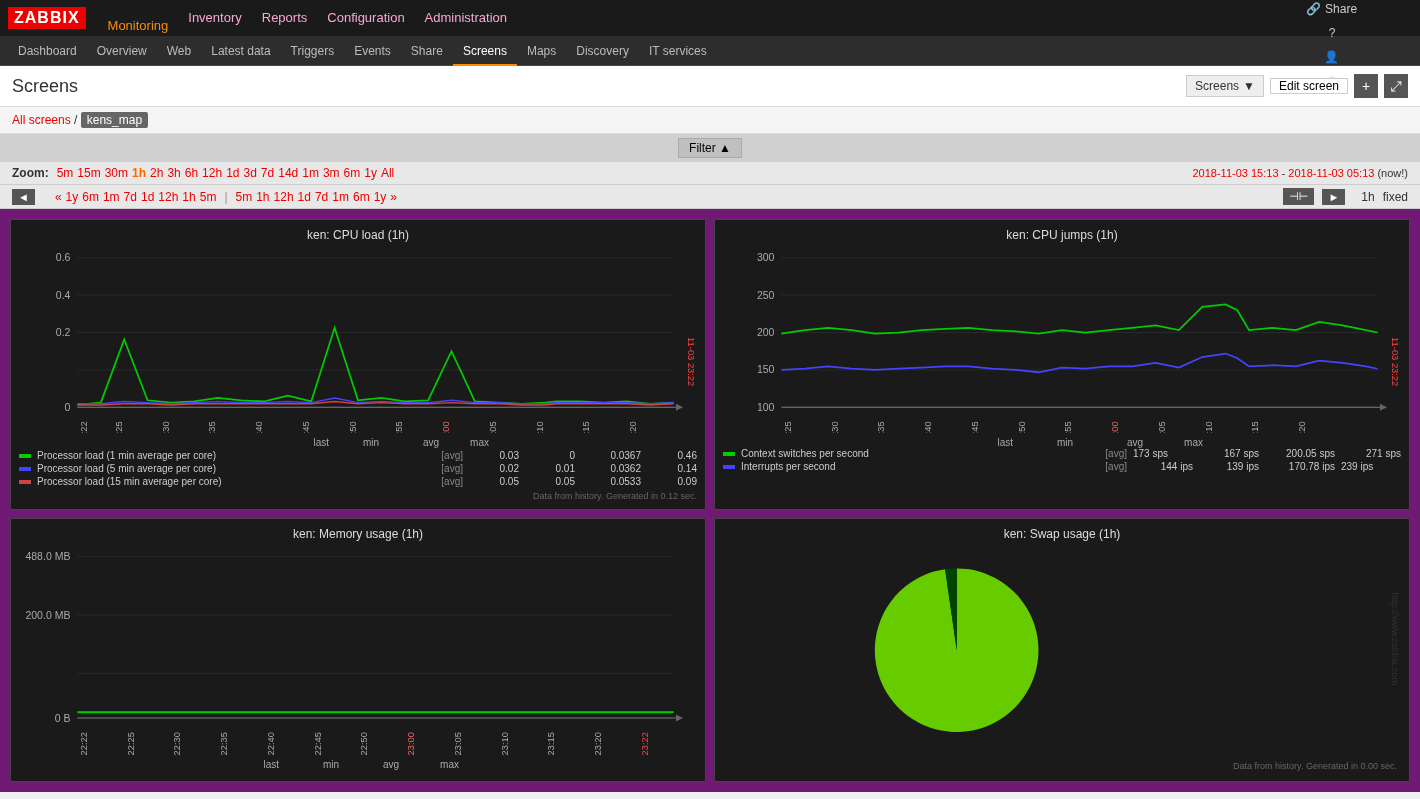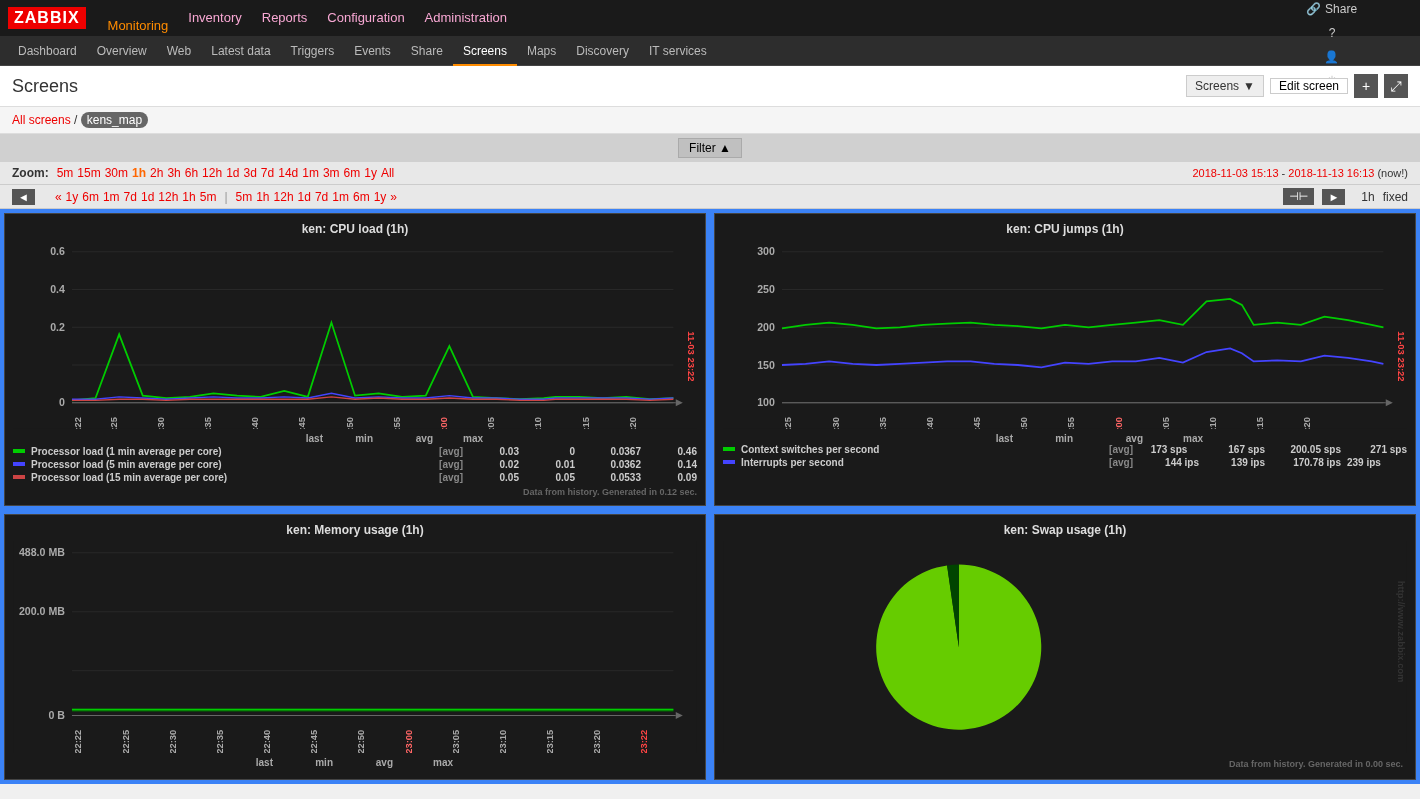--- a/index.html
+++ b/index.html
@@ -114,21 +114,21 @@
       background: #f5f5f5;
       padding: 6px 12px;
       font-size: 12px;
       border-bottom: 1px solid #ddd;
     }
     #breadcrumb a { color: #e00; text-decoration: none; }
     #breadcrumb .current {
       background: #666;
       color: #fff;
       padding: 1px 6px;
-      border-radius: 8px;
+      border-radius: 2px;
     }
 
     
     #filter-bar {
       background: #d0d0d0;
       padding: 4px 12px;
       display: flex;
       align-items: center;
       justify-content: center;
     }
@@ -171,23 +171,22 @@
       color: #fff;
       border: none;
       padding: 2px 6px;
       cursor: pointer;
       font-size: 11px;
     }
     .separator { color: #999; margin: 0 4px; }
 
     
     #content {
-      background: #3b82f6;
-      padding: 4px;
-      font-weight: bold;
+      background: #701a75;
+      padding: 10px;
     }
     .charts-grid {
       display: grid;
       grid-template-columns: 1fr 1fr;
       gap: 8px;
     }
     .chart-panel {
       background: #1a1a1a;
       border: 1px solid #444;
       padding: 8px;
@@ -305,21 +304,21 @@
   <a>7d</a>
   <a>14d</a>
   <a>1m</a>
   <a>3m</a>
   <a>6m</a>
   <a>1y</a>
   <a>All</a>
   <span class="time-range">
     <a>2018-11-03 15:13</a>
     <span> - </span>
-    <a>2018-11-13 16:13</a>
+    <a>2018-11-03 05:13</a>
     <span> </span>
     <span>(now!)</span>
   </span>
 </div>
 
 <div id="nav-bar">
   <button class="nav-arrow">◄</button>
   <span style="margin:0 6px"></span>
   <a>«</a>
   <a style="color:#e00">1y</a>
@@ -481,21 +480,21 @@
         <div style="display:flex;gap:0;padding-left:0;margin-left:230px">
           <span style="width:60px;text-align:right;color:#aaa;font-size:10px">last</span>
           <span style="width:60px;text-align:right;color:#aaa;font-size:10px">min</span>
           <span style="width:70px;text-align:right;color:#aaa;font-size:10px">avg</span>
           <span style="width:60px;text-align:right;color:#aaa;font-size:10px">max</span>
         </div>
         <div class="legend-row">
           <span class="legend-color" style="background:#00cc00"></span>
           <span class="legend-text">Context switches per second</span>
           <span style="color:#888;font-size:10px;margin-left:4px">[avg]</span>
-          <span style="width:60px;text-align:center;font-size:10px;color:#ccc">173 sps</span>
+          <span style="width:60px;text-align:left;font-size:10px;color:#ccc">173 sps</span>
           <span style="width:60px;text-align:right;font-size:10px;color:#ccc">167 sps</span>
           <span style="width:70px;text-align:right;font-size:10px;color:#ccc">200.05 sps</span>
           <span style="width:60px;text-align:right;font-size:10px;color:#ccc">271 sps</span>
         </div>
         <div class="legend-row">
           <span class="legend-color" style="background:#4444ff"></span>
           <span class="legend-text">Interrupts per second</span>
           <span style="color:#888;font-size:10px;margin-left:4px">[avg]</span>
           <span style="width:60px;text-align:right;font-size:10px;color:#ccc">144 ips</span>
           <span style="width:60px;text-align:right;font-size:10px;color:#ccc">139 ips</span>

